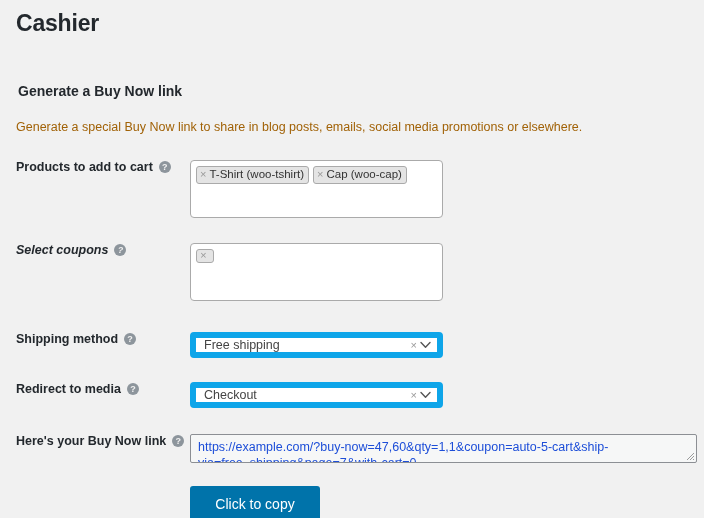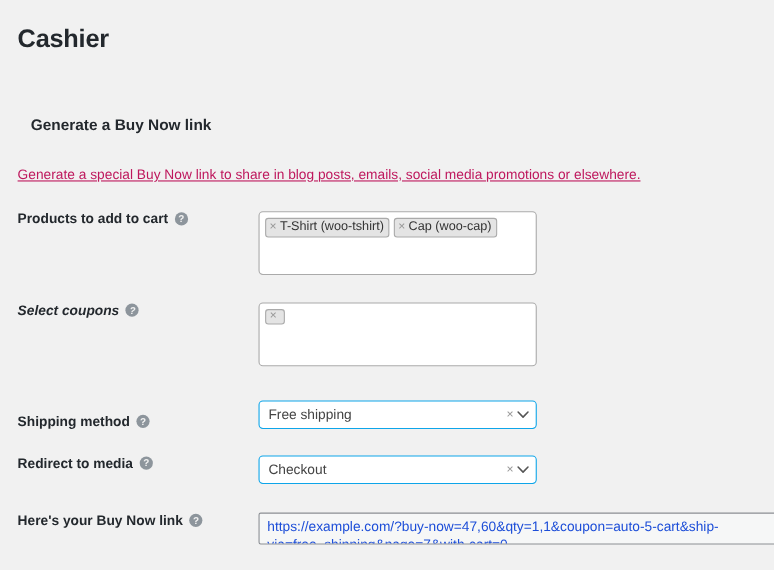--- a/index.html
+++ b/index.html
@@ -14,61 +14,59 @@
     font-family: "Liberation Sans", sans-serif;
     color: #444444;
     font-size: 13px;
     overflow: hidden;
   }
   .page {
     position: relative;
     width: 704px;
     height: 518px;
     box-sizing: border-box;
-    padding: 12px 16px;
+    padding: 0 16px;
   }
 
   
   .page-title {
     margin: 0;
     padding: 9px 0 0 0;
     font-size: 23px;
     line-height: 29px;
     font-weight: 700;
     color: #23282d;
     letter-spacing: -0.2px;
   }
 
   
   .section-title {
-    margin: 12px;
+    margin: 2px;
     padding: 42px 0 0 0;
     font-size: 14px;
     line-height: 18px;
     font-weight: 700;
     color: #23282d;
   }
   .section-desc {
     margin: 0;
     padding: 17px 0 0 0;
     font-size: 12.5px;
     line-height: 17px;
-    color: #be185d;
-    text-decoration: underline;
+    color: #a16207;
   }
 
   
   .form {
     margin-top: 24px;
   }
   .form-row {
     display: flex;
     align-items: flex-start;
     margin-bottom: 0;
-    gap: 45px;
   }
   .form-label {
     width: 174px;
     flex: 0 0 174px;
     font-size: 12.5px;
     font-weight: 700;
     color: #23282d;
     display: flex;
     align-items: center;
     gap: 6px;
@@ -140,21 +138,21 @@
     text-overflow: ellipsis;
     text-align: center;
   }
 
   
   .select-box {
     width: 253px;
     height: 26px;
     box-sizing: border-box;
     background: #ffffff;
-    border: 1px solid #0ea5e9;
+    border: 6px solid #0ea5e9;
     border-radius: 4px;
     display: flex;
     align-items: center;
     padding: 0 6px 0 8px;
     font-size: 12.5px;
     color: #444444;
     cursor: pointer;
     position: relative;
   }
   .select-value {
@@ -223,21 +221,21 @@
     font-size: 14px;
     font-family: "Liberation Sans", sans-serif;
     cursor: pointer;
     min-width: 130px;
     text-align: center;
   }
 
   
   .row-products { margin-top: 0px; }
   .row-coupons  { margin-top: 25px; font-style: italic; }
-  .row-shipping { margin-top: 31px; align-items: flex-end; }
+  .row-shipping { margin-top: 31px; }
   .row-redirect { margin-top: 24px; }
   .row-link     { margin-top: 26px; justify-content: center; }
   .row-button   { margin-top: 23px; }
 </style>
 </head>
 <body>
 
 <div class="page">
 
   <h1 class="page-title">Cashier</h1>

